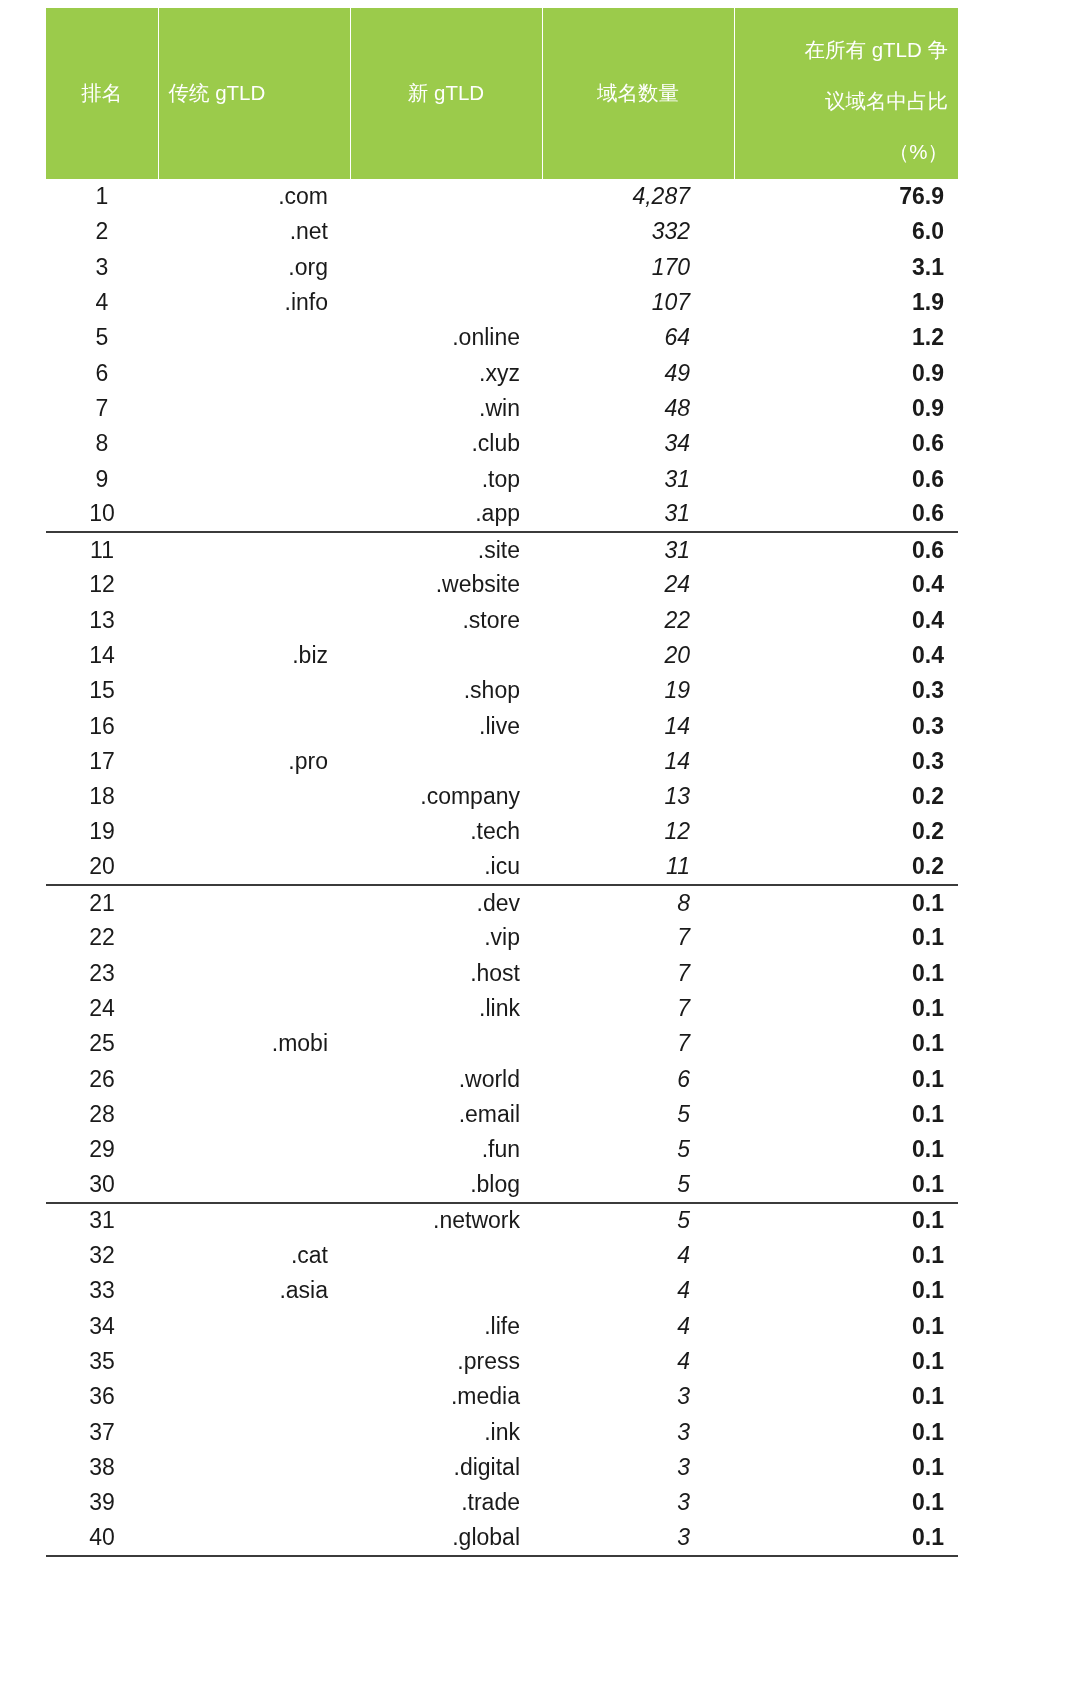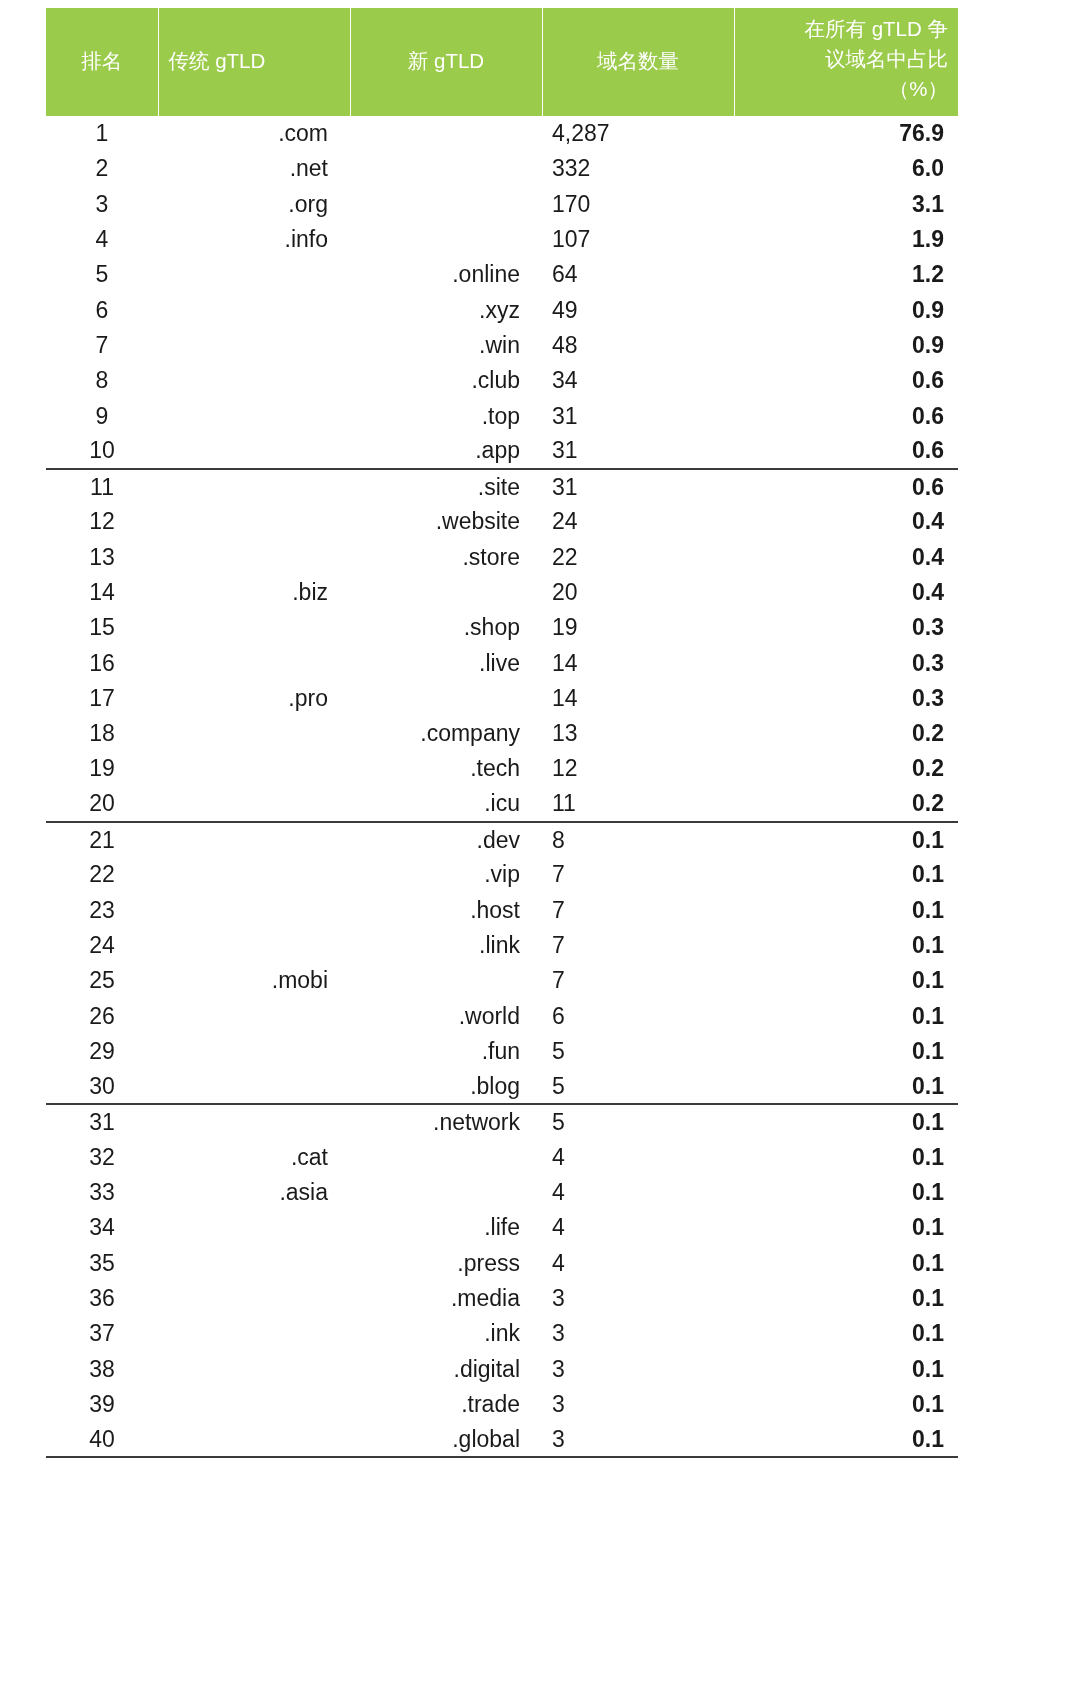--- a/index.html
+++ b/index.html
@@ -45,35 +45,35 @@
     border-right: 1.5px solid #ffffff;
   }
   thead th:last-child { border-right: none; }
 
   th.col-rank   { width: 112px; text-align: center; margin-left: 24px; }
   th.col-trad   { width: 192px; text-align: left; }
   th.col-new    { width: 192px; text-align: center; }
   th.col-count  { width: 192px; text-align: center; }
   th.col-share  { width: 224px; text-align: right; vertical-align: bottom; padding-bottom: 12px; }
 
-  th.col-share .hdr-lines { display: block; text-align: right; }
+  th.col-share .hdr-lines { display: block; text-align: right; margin-top: 21px; }
 
   
   tbody td {
     font-size: 23px;
     line-height: 1.0;
     height: 35.3px;
     padding: 0 10px;
     border: none;
     white-space: nowrap;
   }
   td.c-rank  { text-align: center; }
   td.c-trad  { text-align: right; padding-right: 22px; }
   td.c-new   { text-align: right; padding-right: 22px; }
-  td.c-count { text-align: left; padding-right: 44px; }
+  td.c-count { text-align: right; padding-right: 44px; font-style: italic; }
   td.c-share { text-align: right; padding-right: 14px; font-weight: bold; }
 
   tbody tr.group-end td { border-bottom: 2.5px solid #3b3b3b; }
   tbody tr.table-end td { border-bottom: 2.5px solid #3b3b3b; margin-top: 17px; }
 </style>
 </head>
 <body>
 
 <div class="sheet">
 
@@ -268,20 +268,27 @@
           <td class="c-share">0.1</td>
         </tr>
         <tr>
           <td class="c-rank">26</td>
           <td class="c-trad"></td>
           <td class="c-new">.world</td>
           <td class="c-count">6</td>
           <td class="c-share">0.1</td>
         </tr>
         <tr>
+          <td class="c-rank">28</td>
+          <td class="c-trad"></td>
+          <td class="c-new">.email</td>
+          <td class="c-count">5</td>
+          <td class="c-share">0.1</td>
+        </tr>
+        <tr>
           <td class="c-rank">29</td>
           <td class="c-trad"></td>
           <td class="c-new">.fun</td>
           <td class="c-count">5</td>
           <td class="c-share">0.1</td>
         </tr>
         <tr class="group-end">
           <td class="c-rank">30</td>
           <td class="c-trad"></td>
           <td class="c-new">.blog</td>

